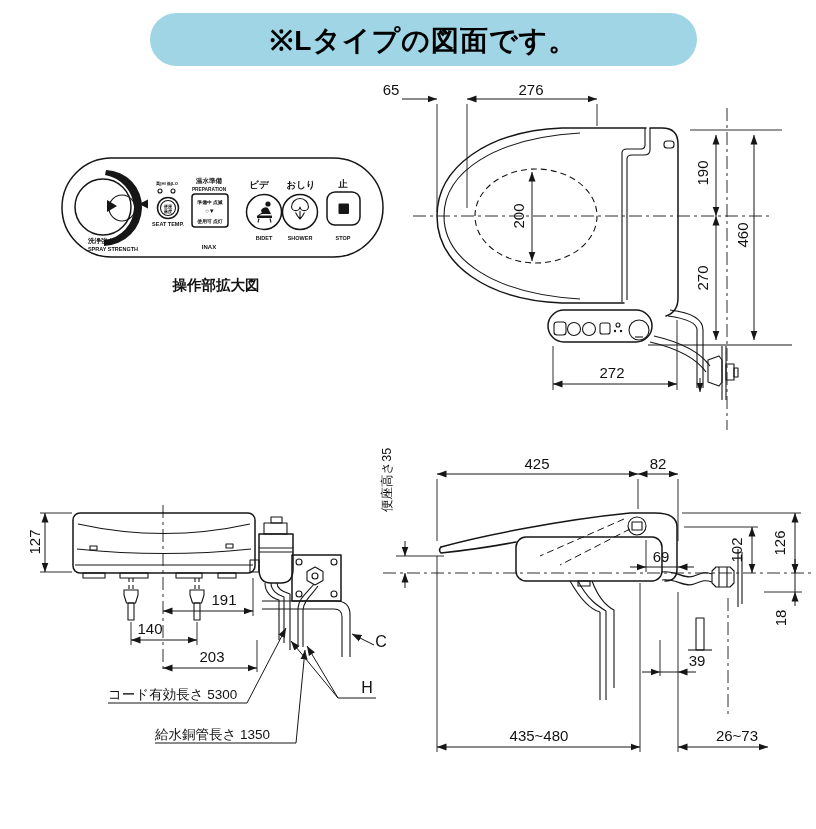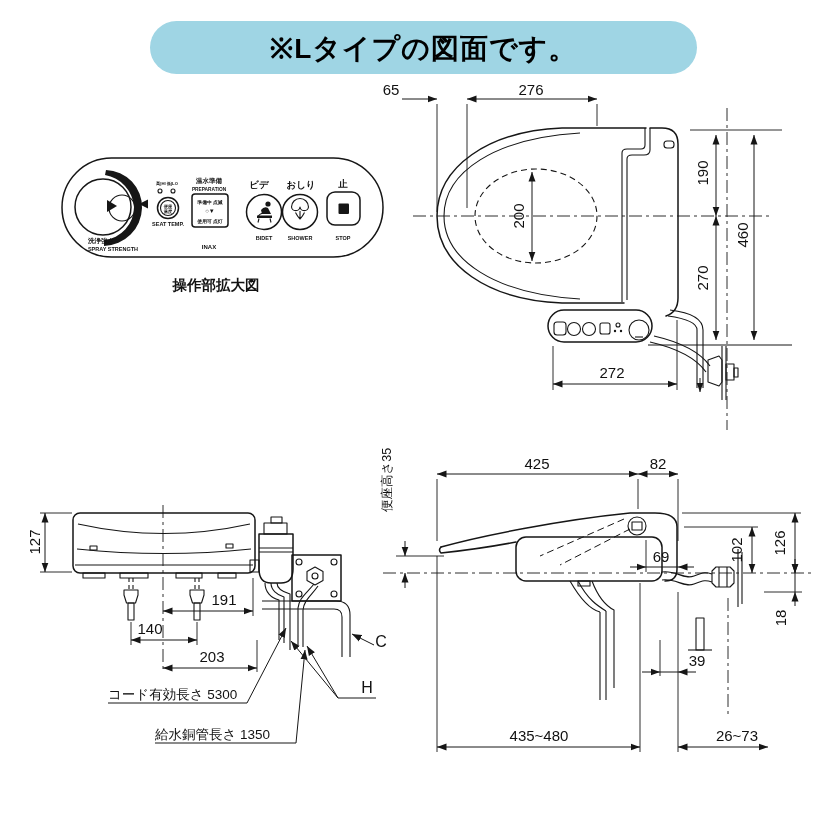--- a/index.html
+++ b/index.html
@@ -1,18 +1,18 @@
 <!DOCTYPE html>
 <html><head>
 <meta charset="utf-8">
 <style>
   html,body{margin:0;padding:0;background:#fff;}
   .stage{position:relative;width:816px;height:829px;background:#fff;overflow:hidden;
          font-family:"Liberation Sans",sans-serif;}
-  .banner{position:absolute;left:150px;top:21px;width:547px;height:53px;border-radius:27px;
+  .banner{position:absolute;left:150px;top:13px;width:547px;height:53px;border-radius:27px;
           background:#9fd5e4;display:flex;align-items:center;justify-content:center;}
   .banner span{font-size:28px;font-weight:bold;color:#000;letter-spacing:1px;}
   svg{position:absolute;left:0;top:0;}
   .ol{fill:none;stroke:#161616;stroke-width:1.5;stroke-linejoin:round;stroke-linecap:round;}
   .ol2{fill:none;stroke:#161616;stroke-width:1.1;stroke-linejoin:round;}
   .dim{fill:none;stroke:#161616;stroke-width:1;}
   .ext{fill:none;stroke:#161616;stroke-width:0.9;}
   .cl{fill:none;stroke:#161616;stroke-width:0.9;stroke-dasharray:13 4 3 4;}
   .hid{fill:none;stroke:#161616;stroke-width:1;stroke-dasharray:7 4;}
   .dash{stroke-dasharray:6 4;}

